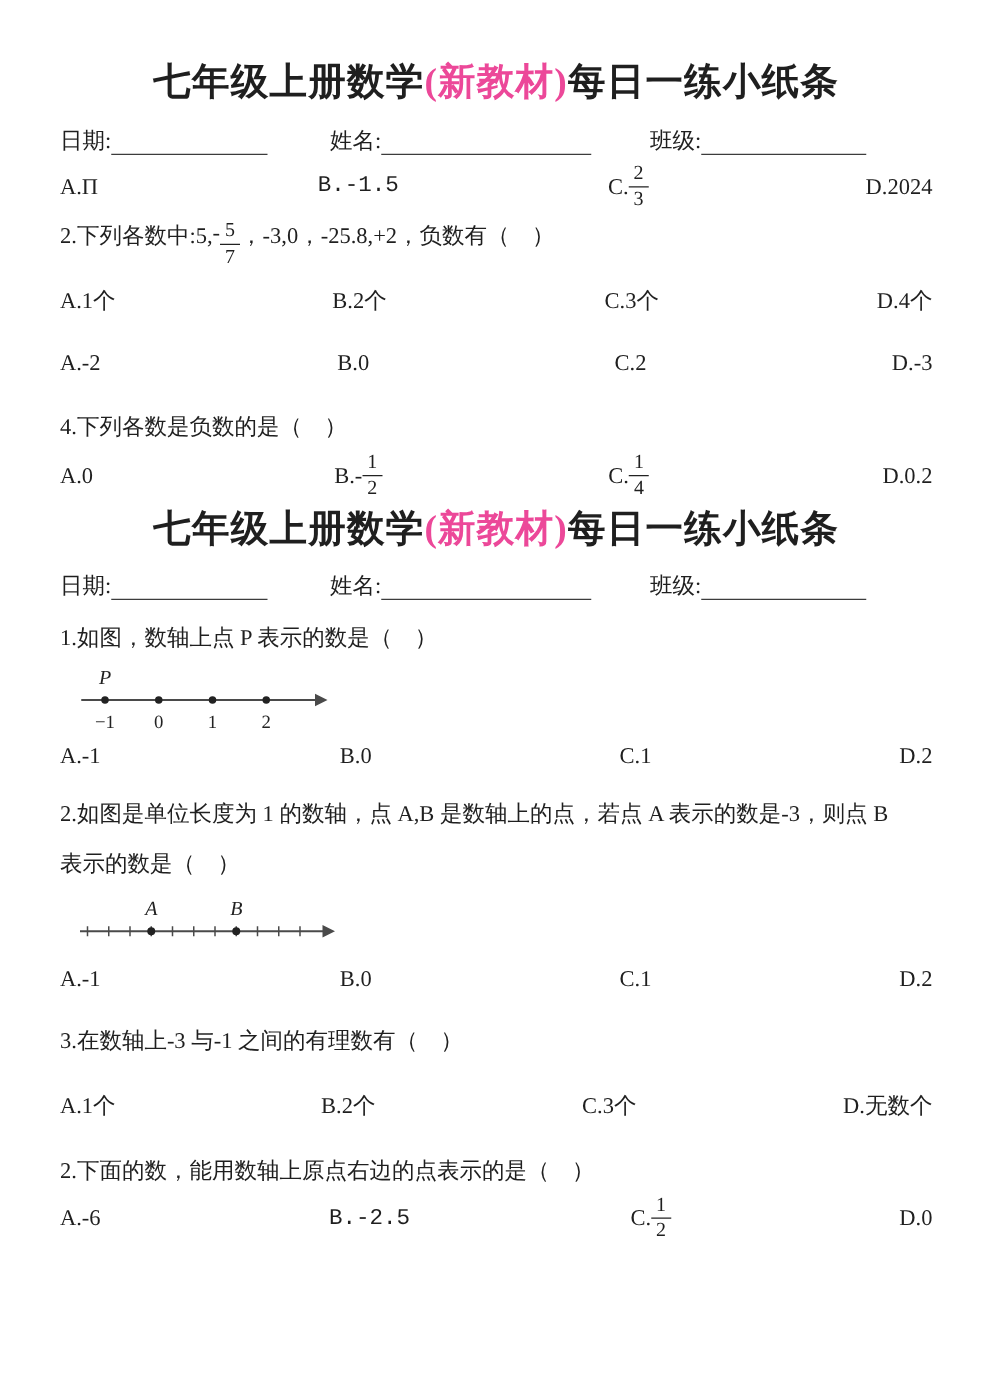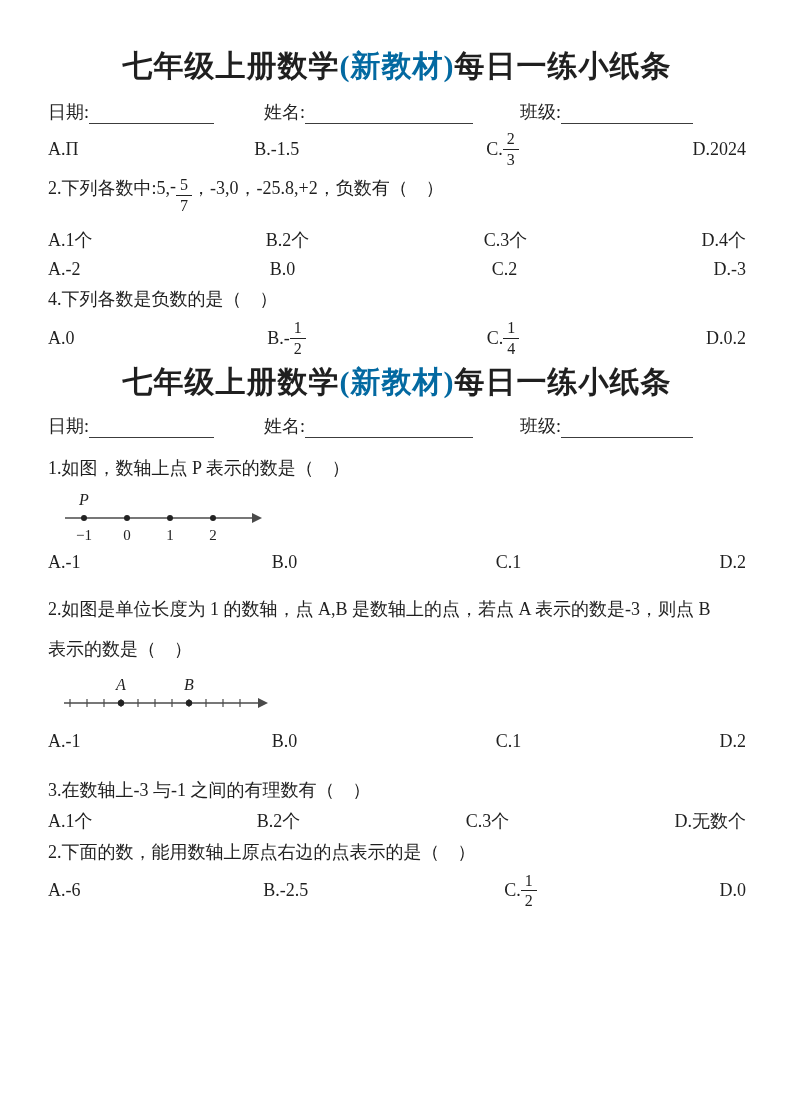--- a/index.html
+++ b/index.html
@@ -6,46 +6,46 @@
   body{
     width:790px;height:1118px;background:#ffffff;
     font-family:"Liberation Serif","DejaVu Serif",serif;
     color:#1f1f1f;overflow:hidden;
   }
   .page{padding:46px 44px 0 48px;}
   .title{
     text-align:center;font-size:30px;font-weight:bold;
     line-height:40px;letter-spacing:1px;white-space:nowrap;
   }
-  .title .red{color:#0369a1;}
+  .title .red{color:#ec4899;}
   .fields{display:flex;align-items:flex-end;font-size:18px;margin-top:14px;white-space:nowrap;}
   .flabel{display:inline-block;}
   .fline{display:inline-block;border-bottom:1.5px solid #3c3c3c;height:19px;}
   .fline.date{width:125px;margin-right:50px;}
   .fline.name{width:168px;margin-right:47px;}
   .fline.klass{width:132px;}
   .stem{font-size:18px;margin-top:24px;white-space:nowrap;}
   .stem2{font-size:18px;line-height:40px;white-space:nowrap;}
   .stem-inline{display:flex;align-items:flex-start;font-size:18px;white-space:nowrap;}
   .opts{display:flex;align-items:center;font-size:18px;margin-top:22px;white-space:nowrap;justify-content:space-between;}
   .opt{display:inline-flex;align-items:center;}
   .c{width:85px;}
-  .cw{width:111px;}
+  .cw{width:111px;font-family:Liberation Mono, monospace;}
   .frac{
     display:inline-block;text-align:center;font-size:16px;
     line-height:1.1;vertical-align:middle;
   }
   .frac .fnum{display:block;border-bottom:1.3px solid #222;padding:0 4px 1px;}
   .frac .fden{display:block;padding-top:1px;}
   .fsign{display:inline-block;}
   .nl{margin-left:14px;display:block;}
   .nl text{font-family:"Liberation Serif","DejaVu Serif",serif;}
   .mt6{margin-top:6px;} .mt8{margin-top:8px;} .mt4{margin-top:4px;}
   .mt12{margin-top:12px;} .mt14{margin-top:14px;} .mt16{margin-top:16px;}
-  .mt18{margin-top:18px;} .mt20{margin-top:20px;} .mt24{margin-top:7px;}
+  .mt18{margin-top:18px;} .mt20{margin-top:20px;} .mt24{margin-top:28px;}
   .mt26{margin-top:26px;}
 </style>
 </head>
 <body>
 
 <div class="page">
 
   <div class="title">
     <span>七年级上册数学</span><span class="red">(新教材)</span><span>每日一练小纸条</span>
   </div>

